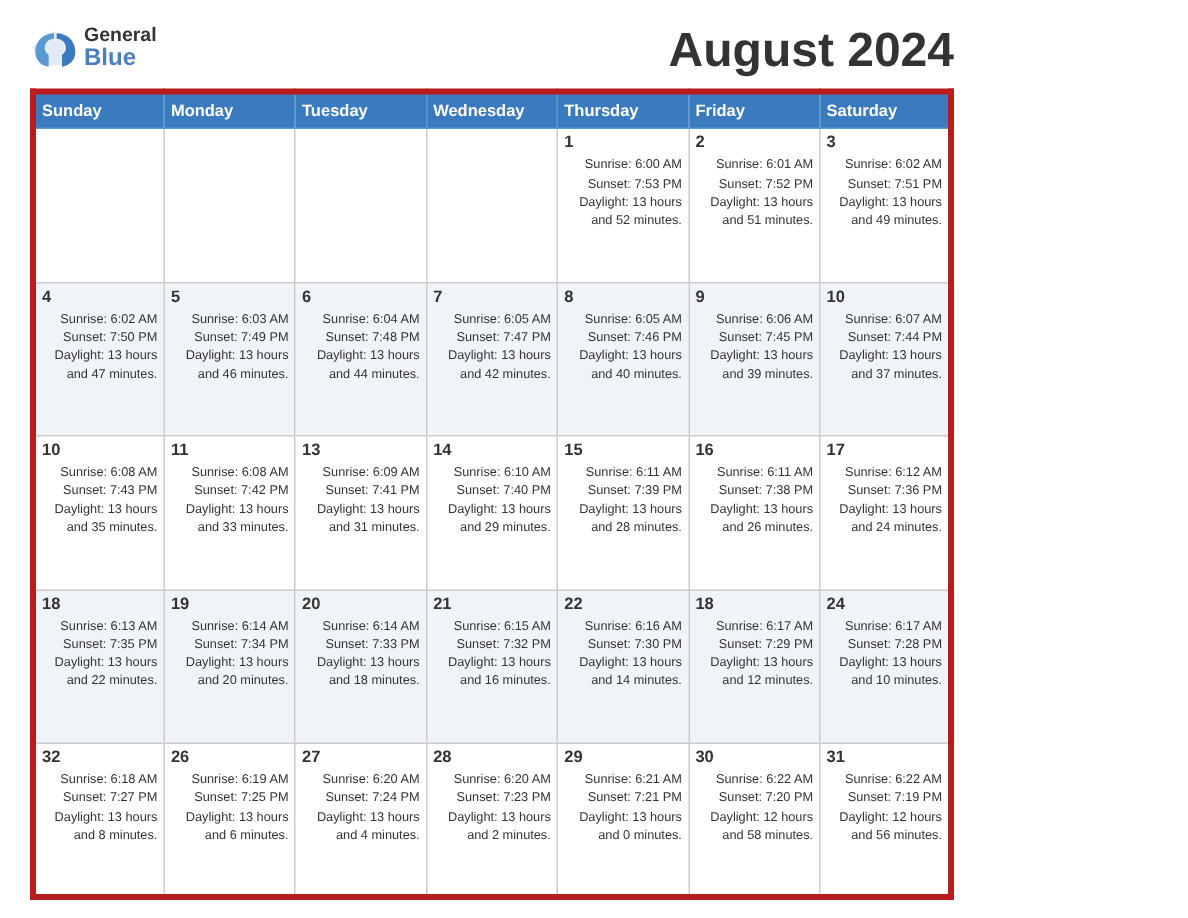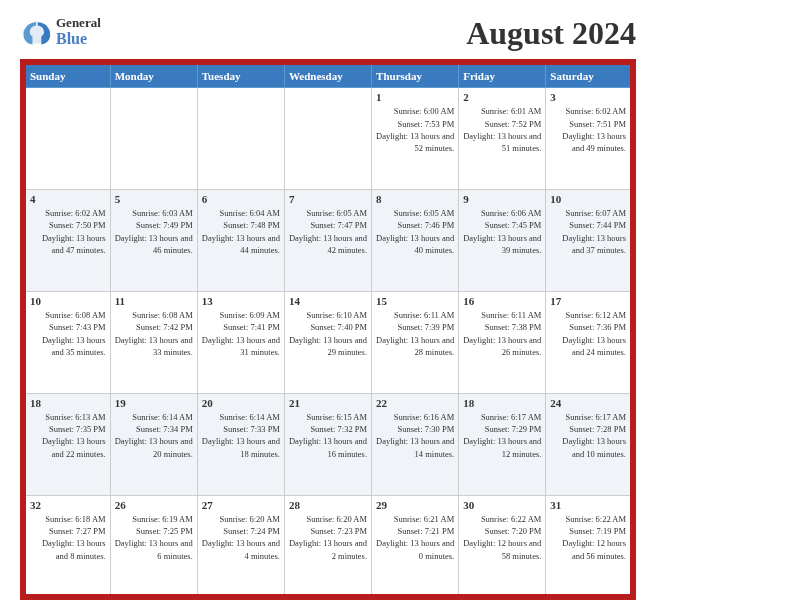--- a/index.html
+++ b/index.html
@@ -9,21 +9,20 @@
       width: 792px;
       height: 612px;
       overflow: hidden;
     }
     .page {
       width: 656px;
       height: 612px;
       padding: 16px 20px 12px 20px;
       display: flex;
       flex-direction: column;
-      font-family: Liberation Serif, serif;
     }
     .header {
       display: flex;
       justify-content: space-between;
       align-items: flex-start;
       margin-bottom: 8px;
     }
     .logo {
       display: flex;
       align-items: center;
@@ -56,21 +55,21 @@
       font-weight: bold;
       color: #333;
       line-height: 1.1;
     }
     .subtitle {
       font-size: 14px;
       color: #555;
     }
     .calendar {
       flex: 1;
-      border: 6px solid #b91c1c;
+      border: 4px solid #b91c1c;
       border-collapse: collapse;
       width: 100%;
       table-layout: fixed;
     }
     .calendar th {
       background-color: #3a7abf;
       color: #fff;
       font-size: 11px;
       font-weight: bold;
       padding: 5px 4px;

